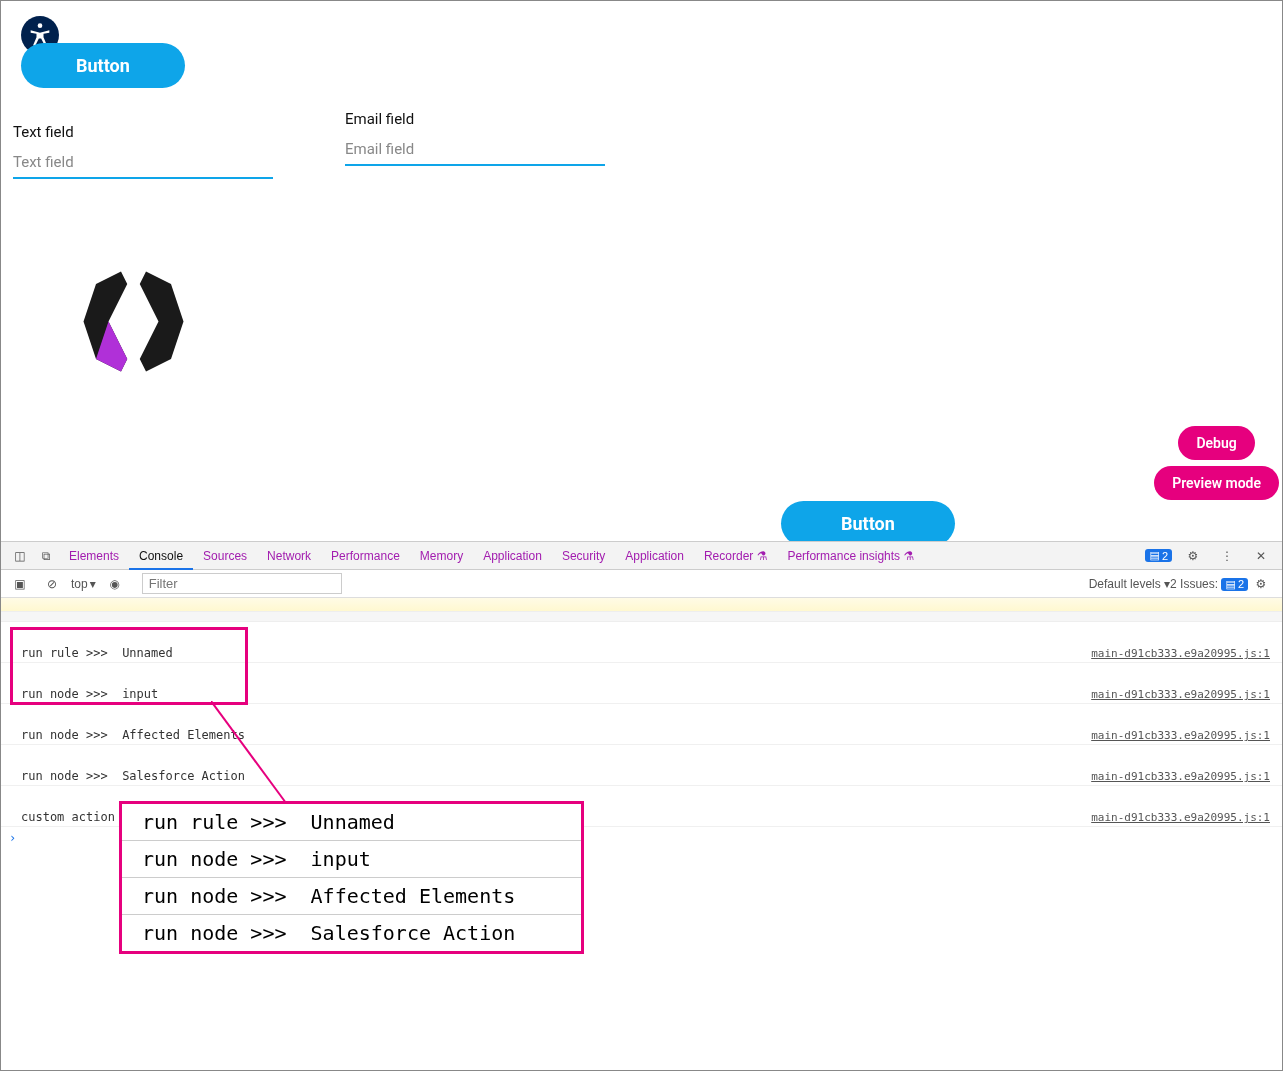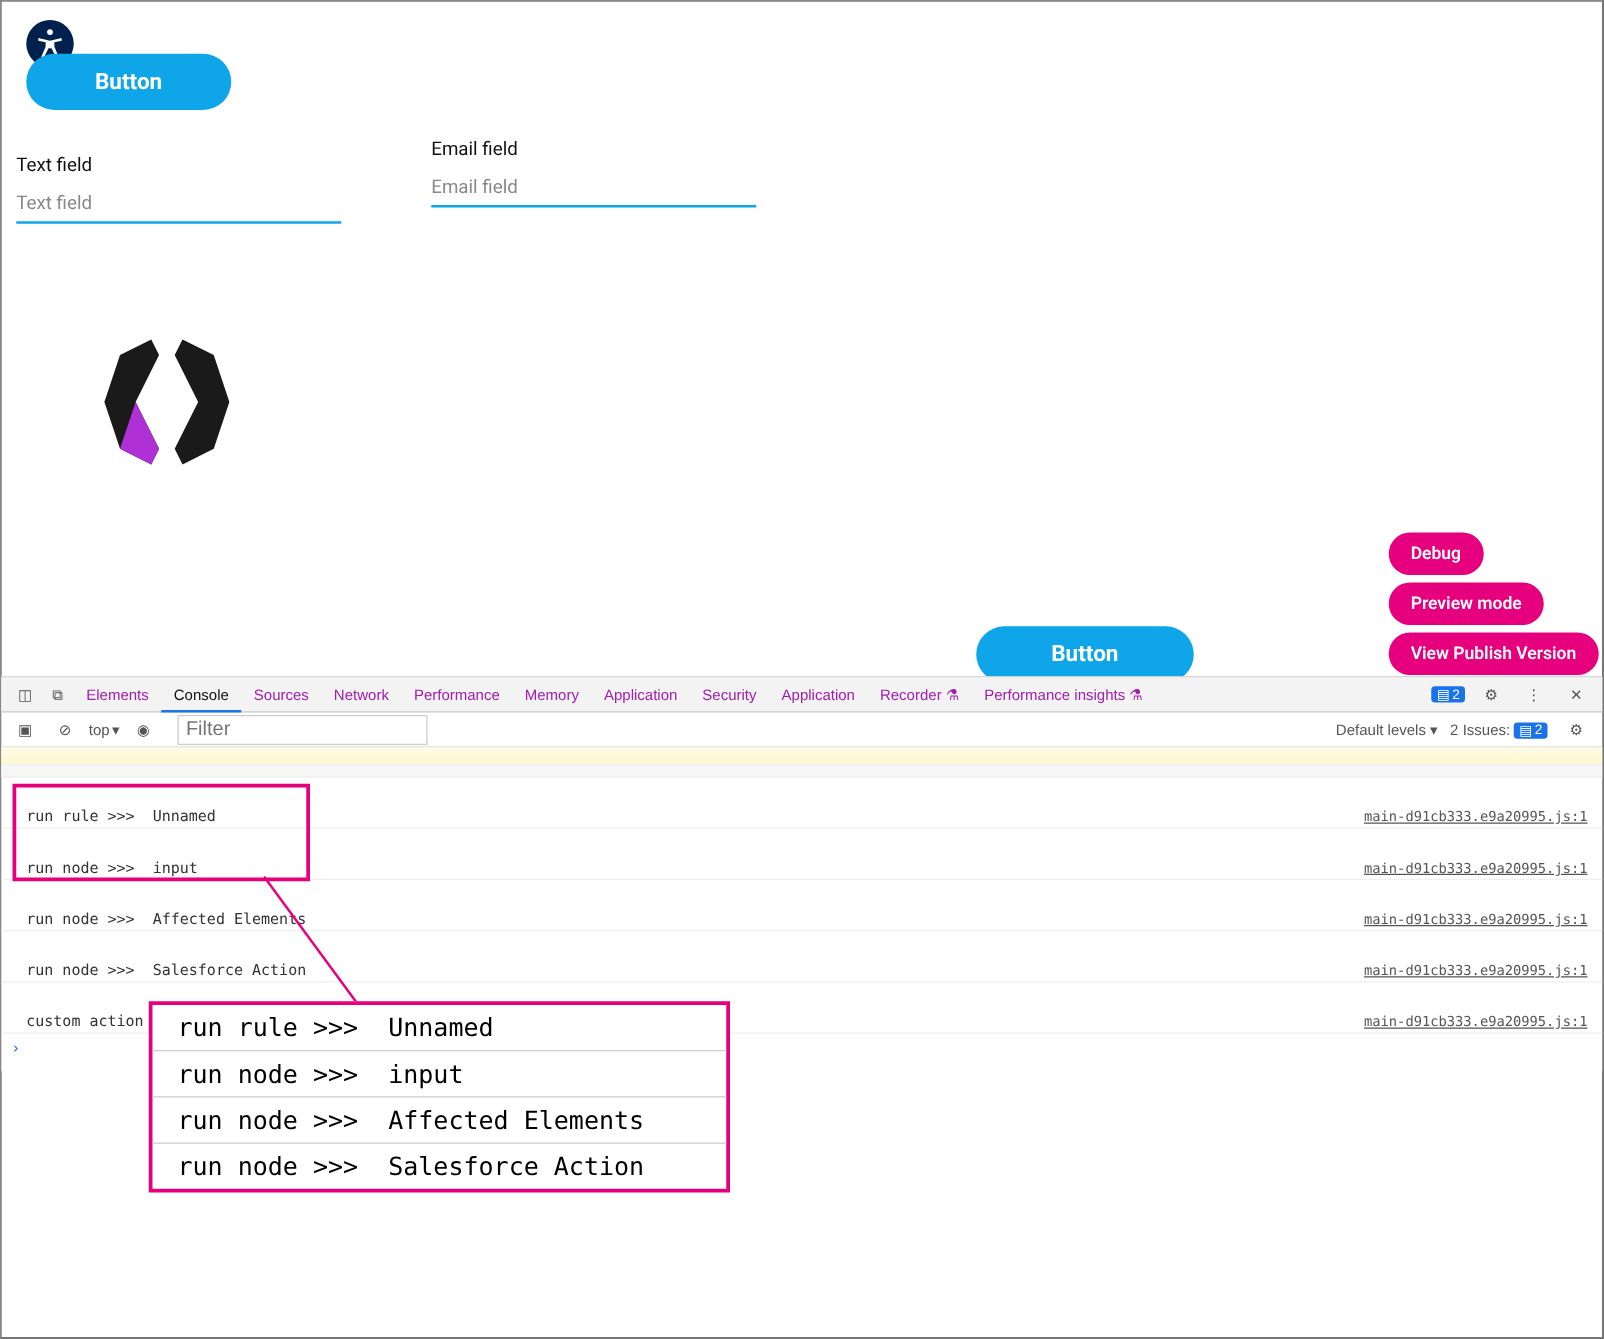--- a/index.html
+++ b/index.html
@@ -10,34 +10,34 @@
 .btn-blue { background: #0ea5e9; color: #fff; border: none; border-radius: 25px; padding: 12px 40px; font-size: 18px; cursor: pointer; font-family: inherit; font-weight: bold; }
 .btn-top { position: absolute; top: 42px; left: 20px; padding: 12px 55px; }
 .field-group { position: absolute; }
 .field-label { font-size: 15px; color: #111; margin-bottom: 6px; }
 .field-input { border: none; border-bottom: 2px solid #0ea5e9; padding: 6px 0; font-size: 15px; font-family: inherit; width: 260px; outline: none; color: #333; }
 .field-input::placeholder { color: #888; }
 .text-field { top: 122px; left: 12px; }
 .email-field { top: 109px; left: 344px; }
 .logo { position: absolute; top: 258px; left: 70px; width: 125px; height: 125px; }
 .btn-bottom { position: absolute; top: 500px; left: 780px; padding: 12px 60px; }
-.pink-stack { position: absolute; top: 425px; right: 3px; display: flex; flex-direction: column; align-items: flex-start; gap: 6px; }
+.pink-stack { position: absolute; top: 425px; right: 3px; display: flex; flex-direction: column; align-items: center; gap: 6px; }
 .pink-btn { background: #e6007e; color: #fff; border: none; border-radius: 18px; padding: 9px 18px; font-size: 14px; font-weight: 600; cursor: pointer; font-family: inherit; }
 
 .devtools { position: absolute; top: 540px; left: 0; right: 0; bottom: 0; background: #fff; border-top: 1px solid #ccc; font-size: 12px; color: #333; font-family: -apple-system, BlinkMacSystemFont, "Segoe UI", sans-serif; }
 .dt-tabs { display: flex; align-items: center; height: 28px; border-bottom: 1px solid #ccc; padding-left: 6px; background: #f3f3f3; }
 .dt-icon { width: 18px; display: inline-flex; justify-content: center; margin: 0 4px; color: #555; }
 .dt-tab { padding: 0 10px; height: 28px; line-height: 28px; color: #a21caf; cursor: pointer; }
 .dt-tab.active { color: #111; border-bottom: 2px solid #1a73e8; }
 .dt-tabs-right { margin-left: auto; display: flex; align-items: center; gap: 8px; padding-right: 8px; }
 .badge-blue { background: #1a73e8; color: #fff; border-radius: 3px; padding: 0 4px; font-size: 11px; display: inline-flex; align-items: center; gap: 2px; }
 .dt-filterbar { display: flex; align-items: center; height: 28px; border-bottom: 1px solid #ddd; padding-left: 6px; gap: 6px; }
-.dt-filterbar input { border: 1px solid #ccc; padding: 2px 6px; font-size: 16px; width: 200px; margin-left: 8px; outline: none; }
+.dt-filterbar input { border: 1px solid #ccc; padding: 2px 6px; font-size: 13px; width: 200px; margin-left: 8px; outline: none; }
 .dt-filterbar .ctx { color: #555; display: flex; align-items: flex-end; gap: 2px; }
-.dt-filterbar-right { margin-left: auto; display: flex; align-items: center; gap: 10px; padding-right: 8px; color: #555; }
+.dt-filterbar-right { margin-left: auto; display: flex; align-items: center; gap: 0; padding-right: 8px; color: #555; }
 .warn-strip { height: 14px; background: linear-gradient(#fffbe6, #fff8d0); border-bottom: 1px solid #eee; }
 .gap-strip { height: 10px; background: #f6f6f6; border-bottom: 1px solid #eee; }
 .console-rows { font-family: Consolas, Menlo, monospace; font-size: 12px; }
 .crow { display: flex; border-bottom: 1px solid #f0f0f0; padding: 2px 12px 2px 20px; align-items: baseline; }
 .crow-left { white-space: pre; }
 .crow-source { margin-left: auto; color: #555; text-decoration: underline; font-size: 11px; margin-top: 23px; }
 .crow-red { color: #c41a16; font-style: italic; }
 .crow-caret { color: #888; margin-right: 4px; }
 .prompt-row { padding: 4px 8px; color: #1a73e8; font-family: Consolas, Menlo, monospace; }
 .highlight-box { position: absolute; border: 3px solid #e6007e; background: transparent; pointer-events: none; }
@@ -71,21 +71,20 @@
     <path d="M20 20 L40 10 L45 20 L30 50 L45 80 L40 90 L20 80 L10 50 Z" fill="#1a1a1a"></path>
     <path d="M30 50 L45 80 L40 90 L20 80 Z" fill="#b030d8"></path>
     <path d="M80 20 L60 10 L55 20 L70 50 L55 80 L60 90 L80 80 L90 50 Z" fill="#1a1a1a"></path>
   </svg>
 
   <button class="btn-blue btn-bottom">Button</button>
 
   <div class="pink-stack">
     <button class="pink-btn">Debug</button>
     <button class="pink-btn">Preview mode</button>
-    <button class="pink-btn">View Publish Version</button>
   </div>
 </div>
 
 <div class="devtools">
   <div class="dt-tabs">
     <span class="dt-icon">◫</span>
     <span class="dt-icon">⧉</span>
     <span class="dt-tab">Elements</span>
     <span class="dt-tab active">Console</span>
     <span class="dt-tab">Sources</span>

